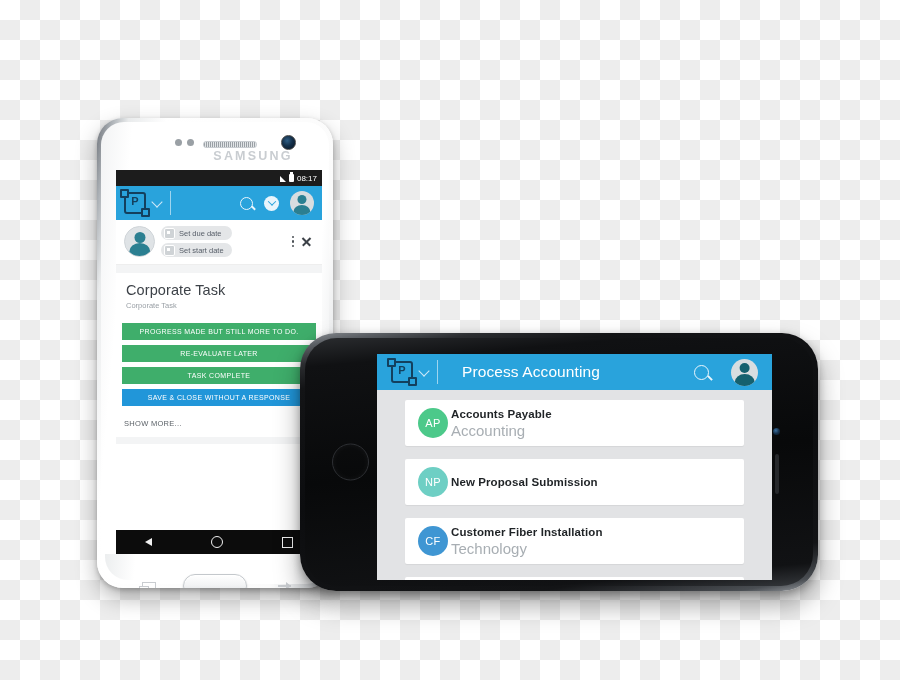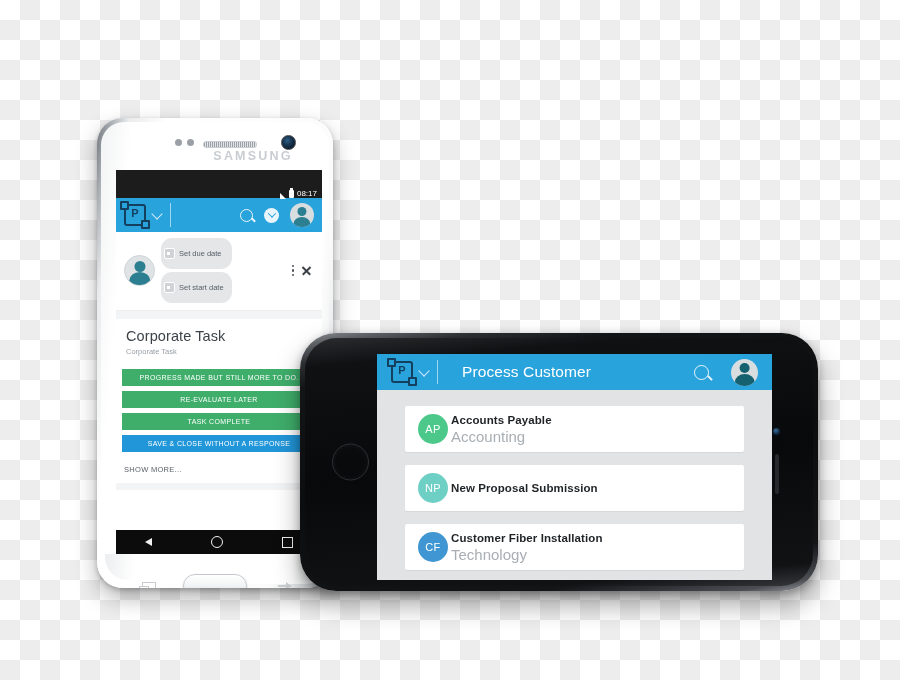--- a/index.html
+++ b/index.html
@@ -50,22 +50,22 @@
   .sam-brand{
     position:absolute;top:27px;left:0;width:100%;text-align:center;
     font-size:12.5px;letter-spacing:2.2px;color:#c9cdd1;font-weight:700;padding-left:38px;
   }
 
   .sam-screen{
     position:absolute;left:15px;top:48px;width:206px;height:360px;
     background:#ffffff;overflow:hidden;
   }
   .sam-statusbar{
-    height:28px;background:#1c1c1c;color:#ffffff;
-    display:flex;align-items:flex-end;justify-content:flex-end;
+    height:16px;background:#1c1c1c;color:#ffffff;
+    display:flex;align-items:center;justify-content:flex-end;
     padding-right:5px;font-size:8px;gap:3px;
   }
   .sig{display:inline-block;width:0;height:0;border-left:6px solid #ffffff;border-top:6px solid transparent;transform:translateY(1px);}
   .bat{display:inline-block;width:5px;height:8px;background:#ffffff;border-radius:1px;position:relative;}
   .bat:after{content:"";position:absolute;top:-2px;left:1.3px;width:2.4px;height:1.6px;background:#fff;}
 
   .sam-appbar{
     height:34px;background:#29a3dc;display:flex;align-items:center;padding:0 8px;gap:0;
   }
   .plogo{
@@ -96,21 +96,21 @@
   .avatar-c .body{position:absolute;left:50%;top:58%;width:72%;height:60%;border-radius:50% 50% 0 0;background:#2b7f91;transform:translateX(-50%);}
 
   .sam-chiprow{
     background:#fff;padding:6px 8px 7px 8px;display:flex;align-items:center;border-bottom:1px solid #eeeeee;
   }
   .av-lg{width:29px;height:29px;border-radius:50%;background:#dfe3e6;border:1.6px solid #cfd4d8;position:relative;overflow:hidden;flex:none;}
   .av-lg .head{position:absolute;left:50%;top:16%;width:38%;height:38%;border-radius:50%;background:#2b7f91;transform:translateX(-50%);}
   .av-lg .body{position:absolute;left:50%;top:56%;width:74%;height:62%;border-radius:50% 50% 0 0;background:#2b7f91;transform:translateX(-50%);}
   .chips{margin-left:6px;display:flex;flex-direction:column;gap:3px;}
   .chip{
-    background:#e4e6e8;border-radius:11px;height:31px;display:flex;align-items:center;
+    background:#e4e6e8;border-radius:11px;height:14px;display:flex;align-items:center;
     padding:0 8px 0 3px;gap:4px;
   }
   .chip .calic{
     width:9px;height:9px;border:1.3px solid #ffffff;border-radius:2px;background:#cfd3d6;position:relative;flex:none;
   }
   .chip .calic:after{content:"";position:absolute;left:2px;top:2.5px;width:3px;height:3px;background:#ffffff;}
   .chip span{font-size:7.5px;color:#59606a;white-space:nowrap;}
   .kebab{margin-left:auto;display:flex;flex-direction:column;gap:2px;align-items:center;padding:0 7px;}
   .kebab i{width:2.4px;height:2.4px;border-radius:50%;background:#4a4f55;display:block;}
   .xclose{width:11px;height:11px;position:relative;margin-right:2px;}
@@ -190,21 +190,21 @@
   .ip-title{
     color:#ffffff;font-size:15.5px;font-weight:400;margin-left:24px;letter-spacing:.1px;
   }
   .ip-bar-icons{margin-left:auto;display:flex;align-items:center;gap:22px;}
   .mag-lg{width:13px;height:13px;border:1.9px solid #eaf6fd;border-radius:50%;position:relative;}
   .mag-lg:after{content:"";position:absolute;width:6px;height:1.9px;background:#eaf6fd;transform:rotate(45deg);right:-5px;bottom:0px;}
   .avatar-lg2{width:27px;height:27px;border-radius:50%;background:#d8dde0;overflow:hidden;position:relative;flex:none;}
   .avatar-lg2 .head{position:absolute;left:50%;top:15%;width:40%;height:40%;border-radius:50%;background:#15616f;transform:translateX(-50%);}
   .avatar-lg2 .body{position:absolute;left:50%;top:56%;width:76%;height:62%;border-radius:50% 50% 0 0;background:#15616f;transform:translateX(-50%);}
 
-  .ip-list{padding:16px 28px 0 28px;}
+  .ip-list{padding:10px 28px 0 28px;}
   .tcard{
     background:#ffffff;border-radius:2px;height:46px;display:flex;align-items:center;
     padding:0 13px;margin-bottom:13px;box-shadow:0 1px 1px rgba(0,0,0,0.06);
   }
   .tav{
     width:30px;height:30px;border-radius:50%;display:flex;align-items:center;justify-content:center;
     color:#ffffff;font-size:11px;font-weight:400;letter-spacing:.4px;flex:none;
   }
   .tmeta{margin-left:3px;display:flex;flex-direction:column;justify-content:center;}
   .tname{font-size:11.5px;color:#1f2326;font-weight:700;letter-spacing:.1px;}
@@ -311,21 +311,21 @@
     <div class="ip-home"></div>
     <div class="ip-cam"></div>
     <div class="ip-spk"></div>
 
     <div class="ip-screen">
 
       <div class="ip-appbar">
         <div class="plogo">P</div>
         <div class="chev"></div>
         <div class="vdiv"></div>
-        <div class="ip-title">Process Customer</div>
+        <div class="ip-title">Process Accounting</div>
         <div class="ip-bar-icons">
           <div class="mag-lg"></div>
           <div class="avatar-lg2">
             <span class="head"></span>
               <span class="body"></span>
           </div>
         </div>
       </div>
 
       <div class="ip-list">

